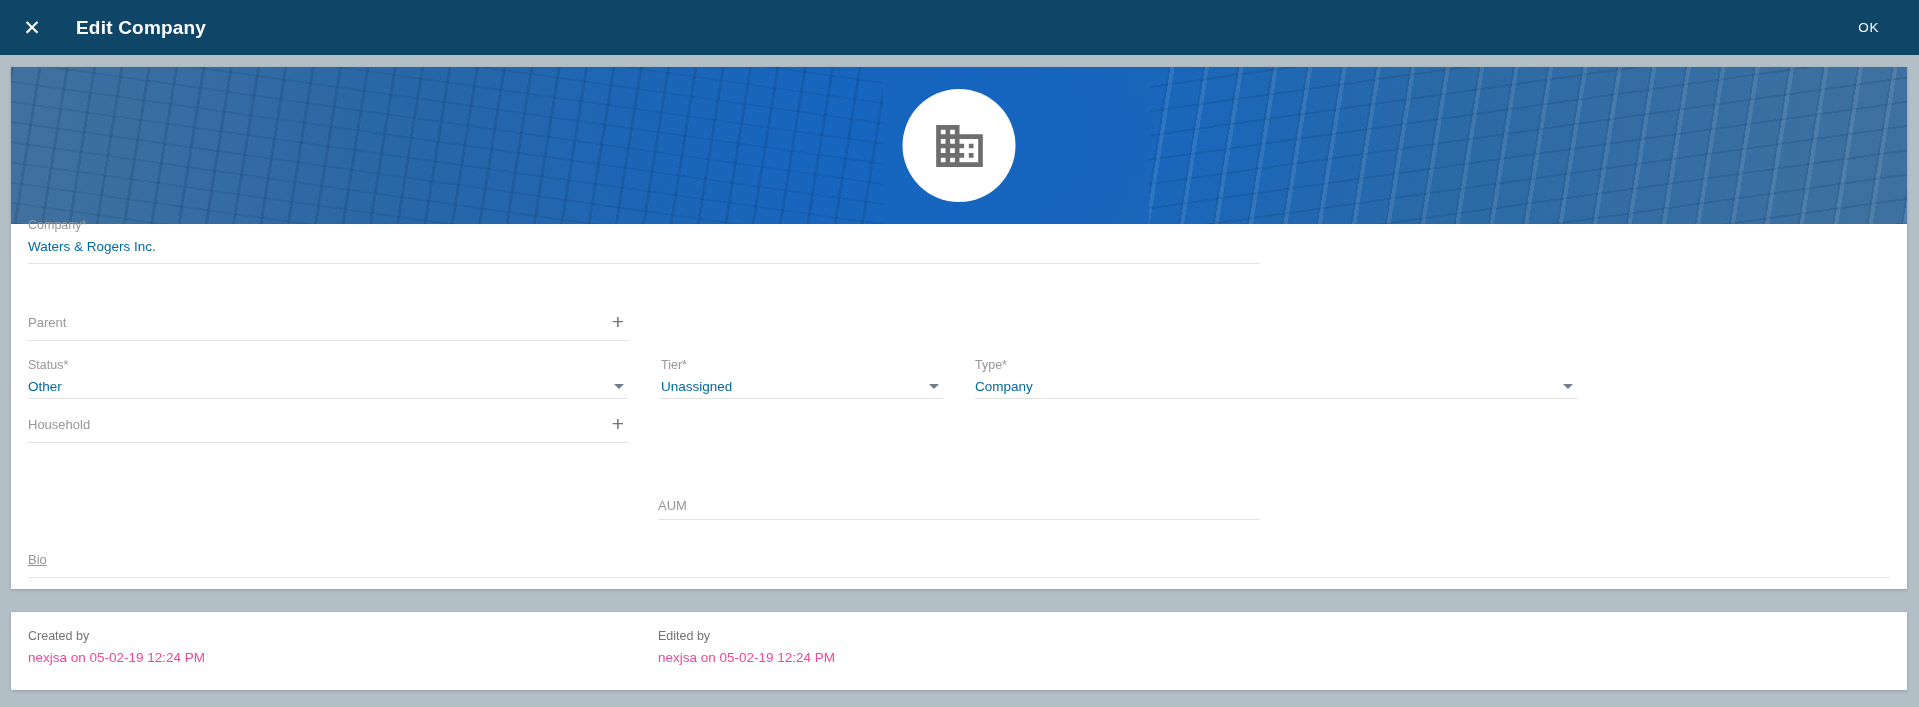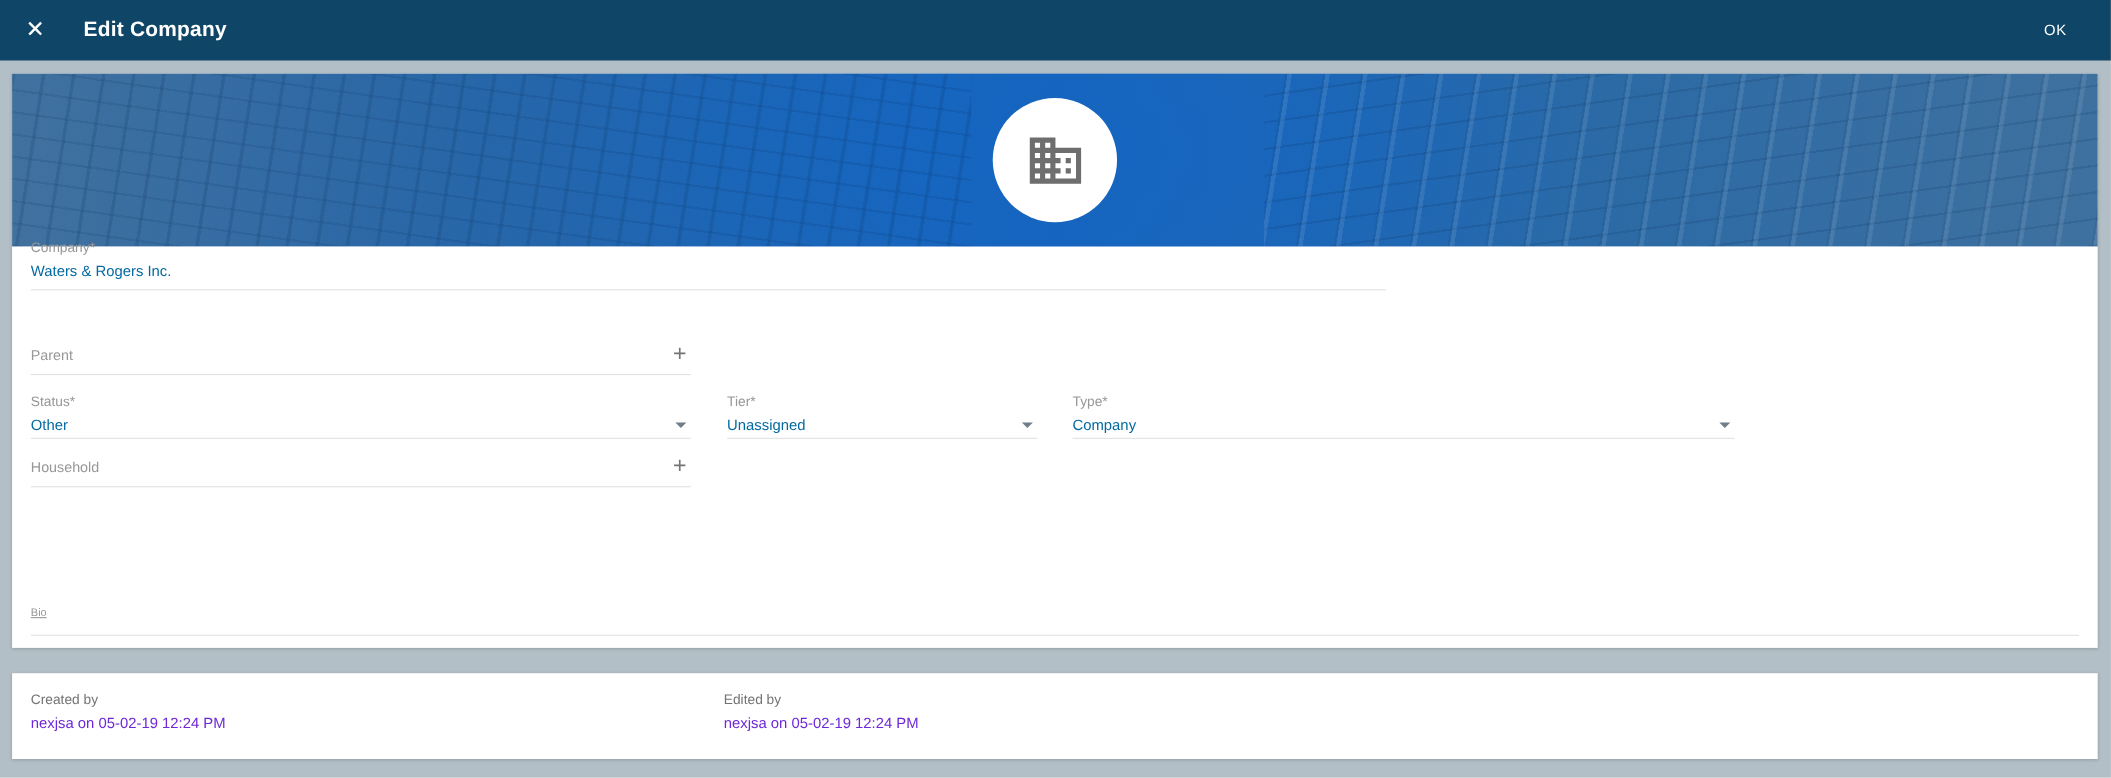--- a/index.html
+++ b/index.html
@@ -87,21 +87,21 @@
     border-left:5px solid transparent; border-right:5px solid transparent;
     border-top:5px solid #6f7e8a;
   }
 
   
   .footer-card {
     position:absolute; left:11px; top:612px; width:1896px; height:78px;
     background:#fff; box-shadow:0 1px 3px rgba(0,0,0,.18);
   }
   .meta-label { position:absolute; top:17px; font-size:12.5px; color:#737373; }
-  .meta-value { position:absolute; top:38px; font-size:13.5px; color:#6d28d9; }
+  .meta-value { position:absolute; top:38px; font-size:13.5px; color:#ec4899; }
 </style>
 </head>
 <body>
 
 <div class="appbar">
   <div class="close-btn">✕</div>
   <div class="appbar-title">Edit Company</div>
   <div class="ok-btn">OK</div>
 </div>
 
@@ -149,23 +149,27 @@
   </div>
 
   <div class="field" style="left:17px; top:350px; width:600px; height:26px;">
     <span class="flabel" style="font-size:13px;">Household</span>
     <span class="plus-btn">+</span>
     <div class="uline"></div>
   </div>
 
 
 
+  <div class="field" style="left:647px; top:431px; width:602px; height:22px;">
+    <span class="flabel" style="font-size:13px;">AUM</span>
+    <div class="uline"></div>
+  </div>
 
   <div class="field" style="left:17px; top:485px; width:1862px; height:26px;">
-    <span class="flabel" style="font-size:10px;text-decoration:underline;">Bio</span>
+    <span class="flabel" style="font-size:13px;text-decoration:underline;">Bio</span>
     <div class="uline"></div>
   </div>
 
 </div>
 
 <div class="footer-card">
   <span class="meta-label" style="left:17px;">Created by</span>
   <span class="meta-value" style="left:17px;">nexjsa on 05-02-19 12:24 PM</span>
   <span class="meta-label" style="left:647px;">Edited by</span>
   <span class="meta-value" style="left:647px;">nexjsa on 05-02-19 12:24 PM</span>

